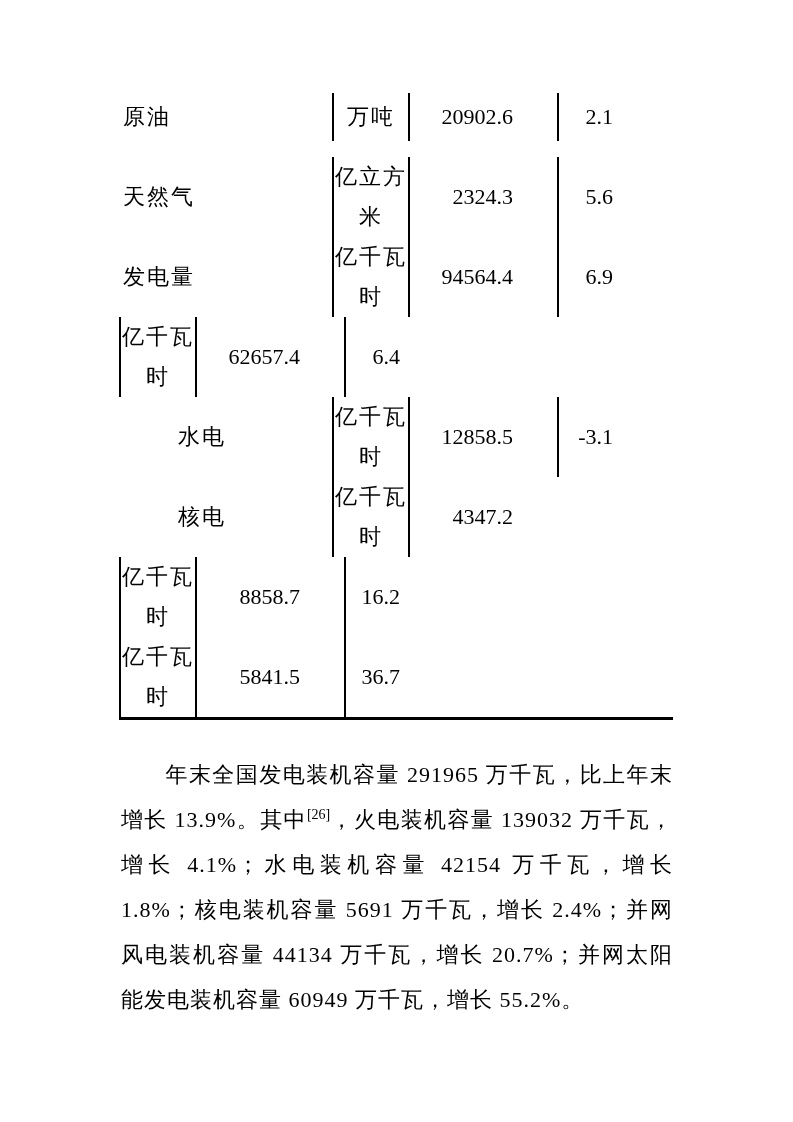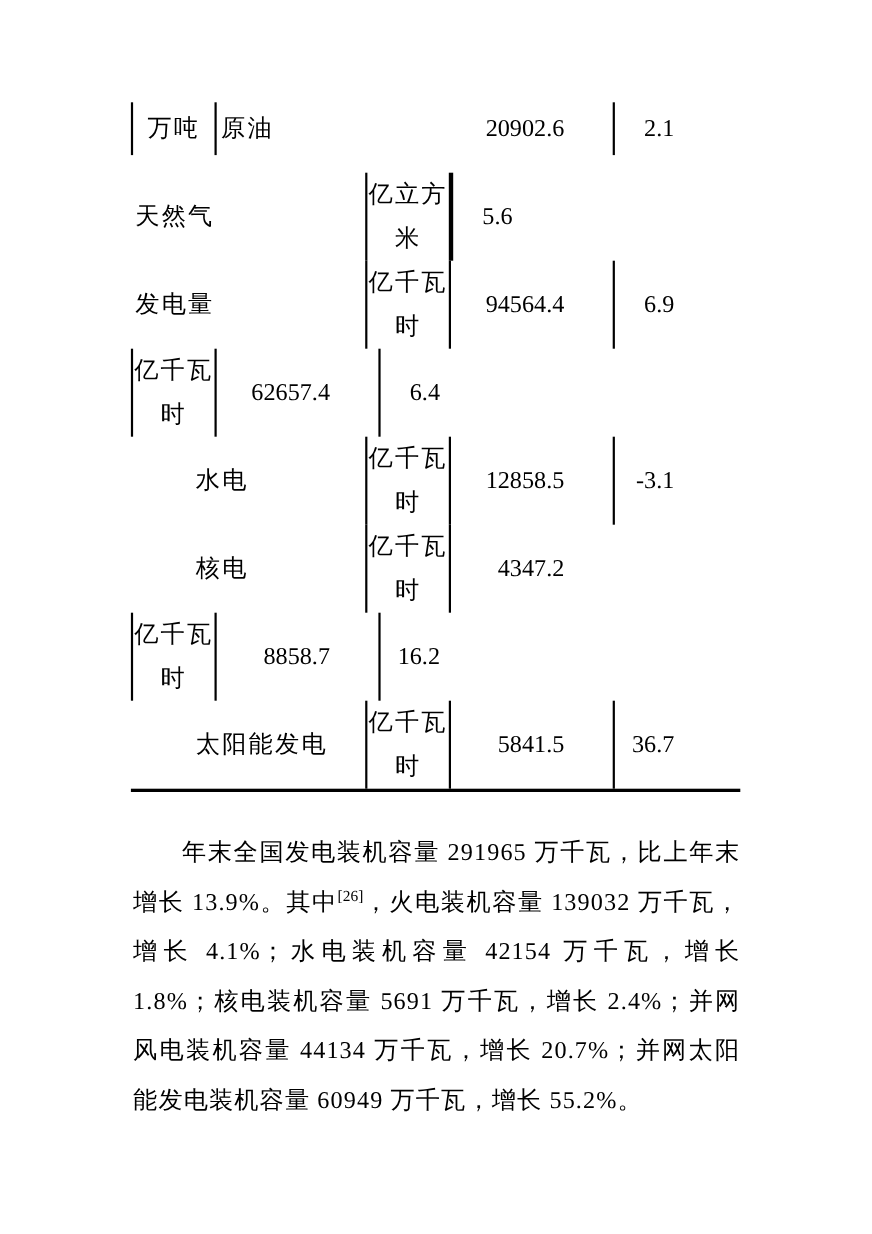--- a/index.html
+++ b/index.html
@@ -109,38 +109,39 @@
   }
 </style>
 </head>
 <body>
 
 <div class="page">
 
   <div class="stat-table">
 
     <div class="t-row">
-      <div class="cell c-unit">
-          <div class="unit-line">万吨</div>
-        </div>
       <div class="cell c-ind ind-0">
           <span>原油</span>
         </div>
+      <div class="cell c-unit">
+          <div class="unit-line">万吨</div>
+        </div>
       <div class="cell c-val">20902.6</div>
       <div class="cell c-gro">2.1</div>
     </div>
 
     <div class="t-row">
       <div class="cell c-ind ind-0">
           <span>天然气</span>
         </div>
       <div class="cell c-unit">
           <div class="unit-line">亿立方</div>
           <div class="unit-line">米</div>
         </div>
+      <div class="cell c-val">2324.3</div>
       <div class="cell c-gro">5.6</div>
     </div>
 
     <div class="t-row">
       <div class="cell c-ind ind-0">
           <span>发电量</span>
         </div>
       <div class="cell c-unit">
           <div class="unit-line">亿千瓦</div>
           <div class="unit-line">时</div>
@@ -184,23 +185,20 @@
     <div class="t-row">
       <div class="cell c-unit">
           <div class="unit-line">亿千瓦</div>
           <div class="unit-line">时</div>
         </div>
       <div class="cell c-val">8858.7</div>
       <div class="cell c-gro">16.2</div>
     </div>
 
     <div class="t-row">
-      <div class="cell c-ind ind-2">
-          <span>太阳能发电</span>
-        </div>
       <div class="cell c-unit">
           <div class="unit-line">亿千瓦</div>
           <div class="unit-line">时</div>
         </div>
       <div class="cell c-val">5841.5</div>
       <div class="cell c-gro">36.7</div>
     </div>
 
   </div>
 

